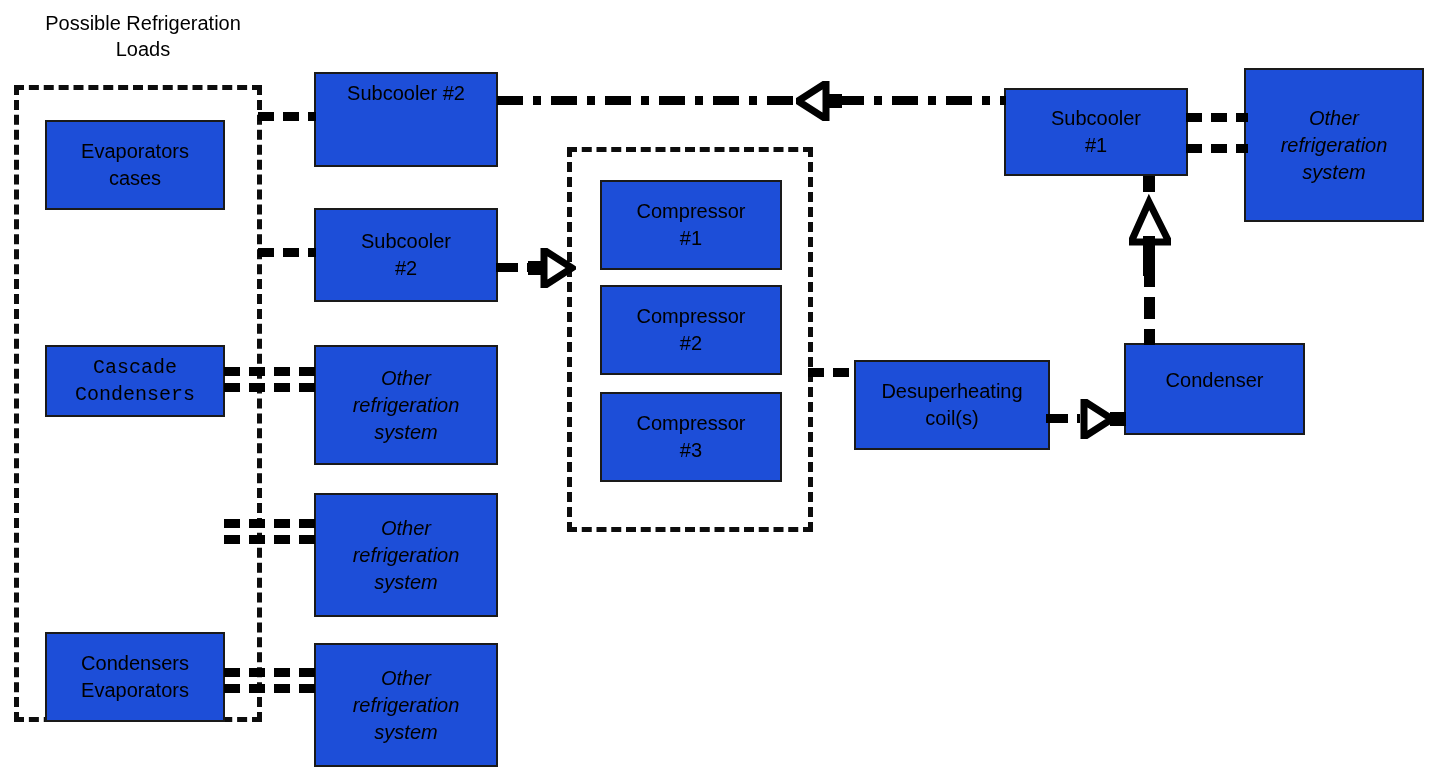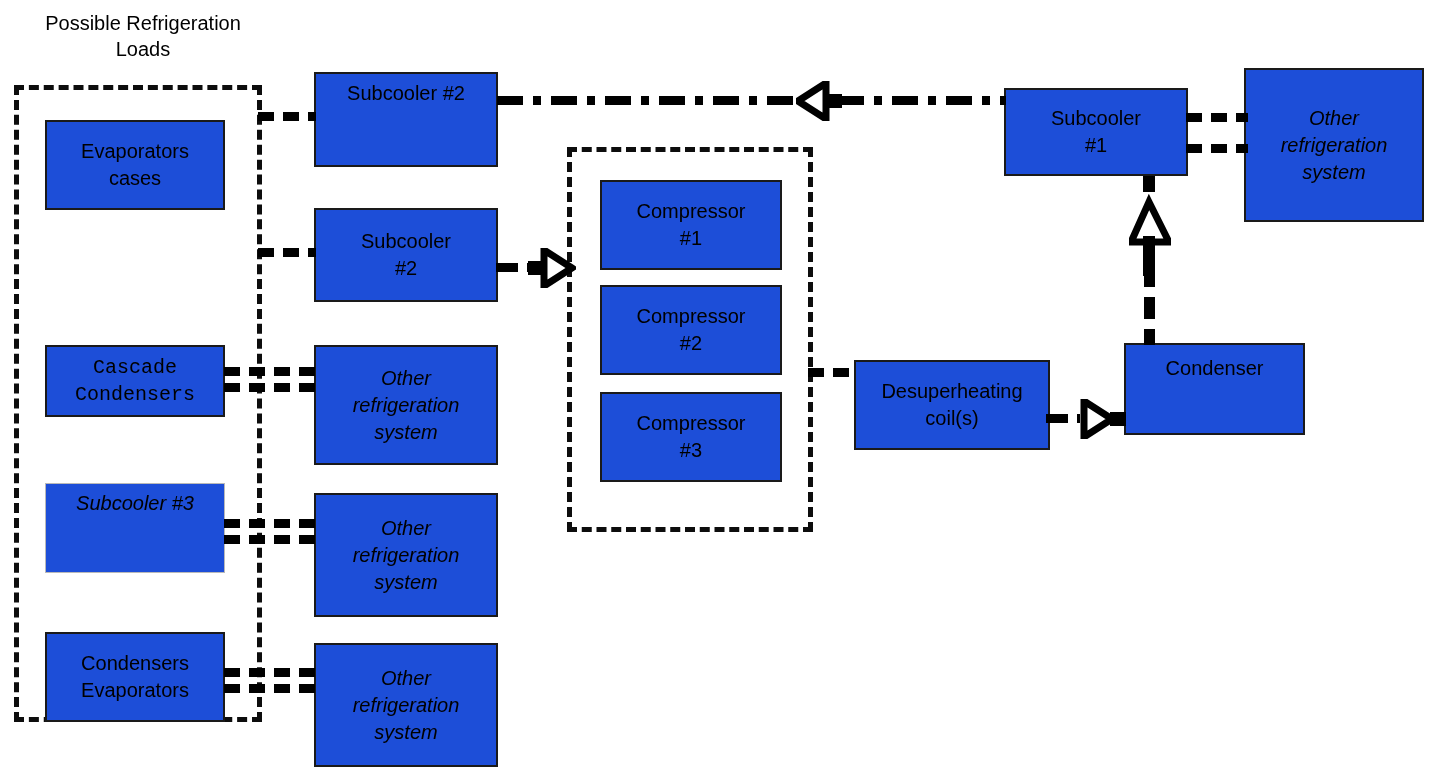--- a/index.html
+++ b/index.html
@@ -90,23 +90,20 @@
     <span>Evaporators
 cases</span>
   </div>
 
 
   <div class="node mid" style="left:45px;top:345px;width:180px;height:72px;font-family:Liberation Mono, monospace;">
     <span>Cascade
 Condensers</span>
   </div>
 
-  <div class="node top italic faint" style="left:45px;top:483px;width:180px;height:90px;">
-    <span>Subcooler #3</span>
-  </div>
 
   <div class="node mid" style="left:45px;top:632px;width:180px;height:90px;">
     <span>Condensers
 Evaporators</span>
   </div>
 
   <div class="node top" style="left:314px;top:72px;width:184px;height:95px;">
     <span>Subcooler #2</span>
   </div>
 
@@ -154,21 +151,21 @@
     <span>Subcooler
 #1</span>
   </div>
 
   <div class="node mid italic" style="left:1244px;top:68px;width:180px;height:154px;">
     <span>Other
 refrigeration
 system</span>
   </div>
 
-  <div class="node top" style="left:1124px;top:343px;width:181px;height:92px;padding-top:10px;">
+  <div class="node top" style="left:1124px;top:343px;width:181px;height:92px;padding-top:22px;">
     <span>Condenser</span>
   </div>
 
   <div class="node mid" style="left:854px;top:360px;width:196px;height:90px;">
     <span>Desuperheating
 coil(s)</span>
   </div>
 
   <div class="hline short" style="left:258px;top:112px;width:58px;"></div>
 

